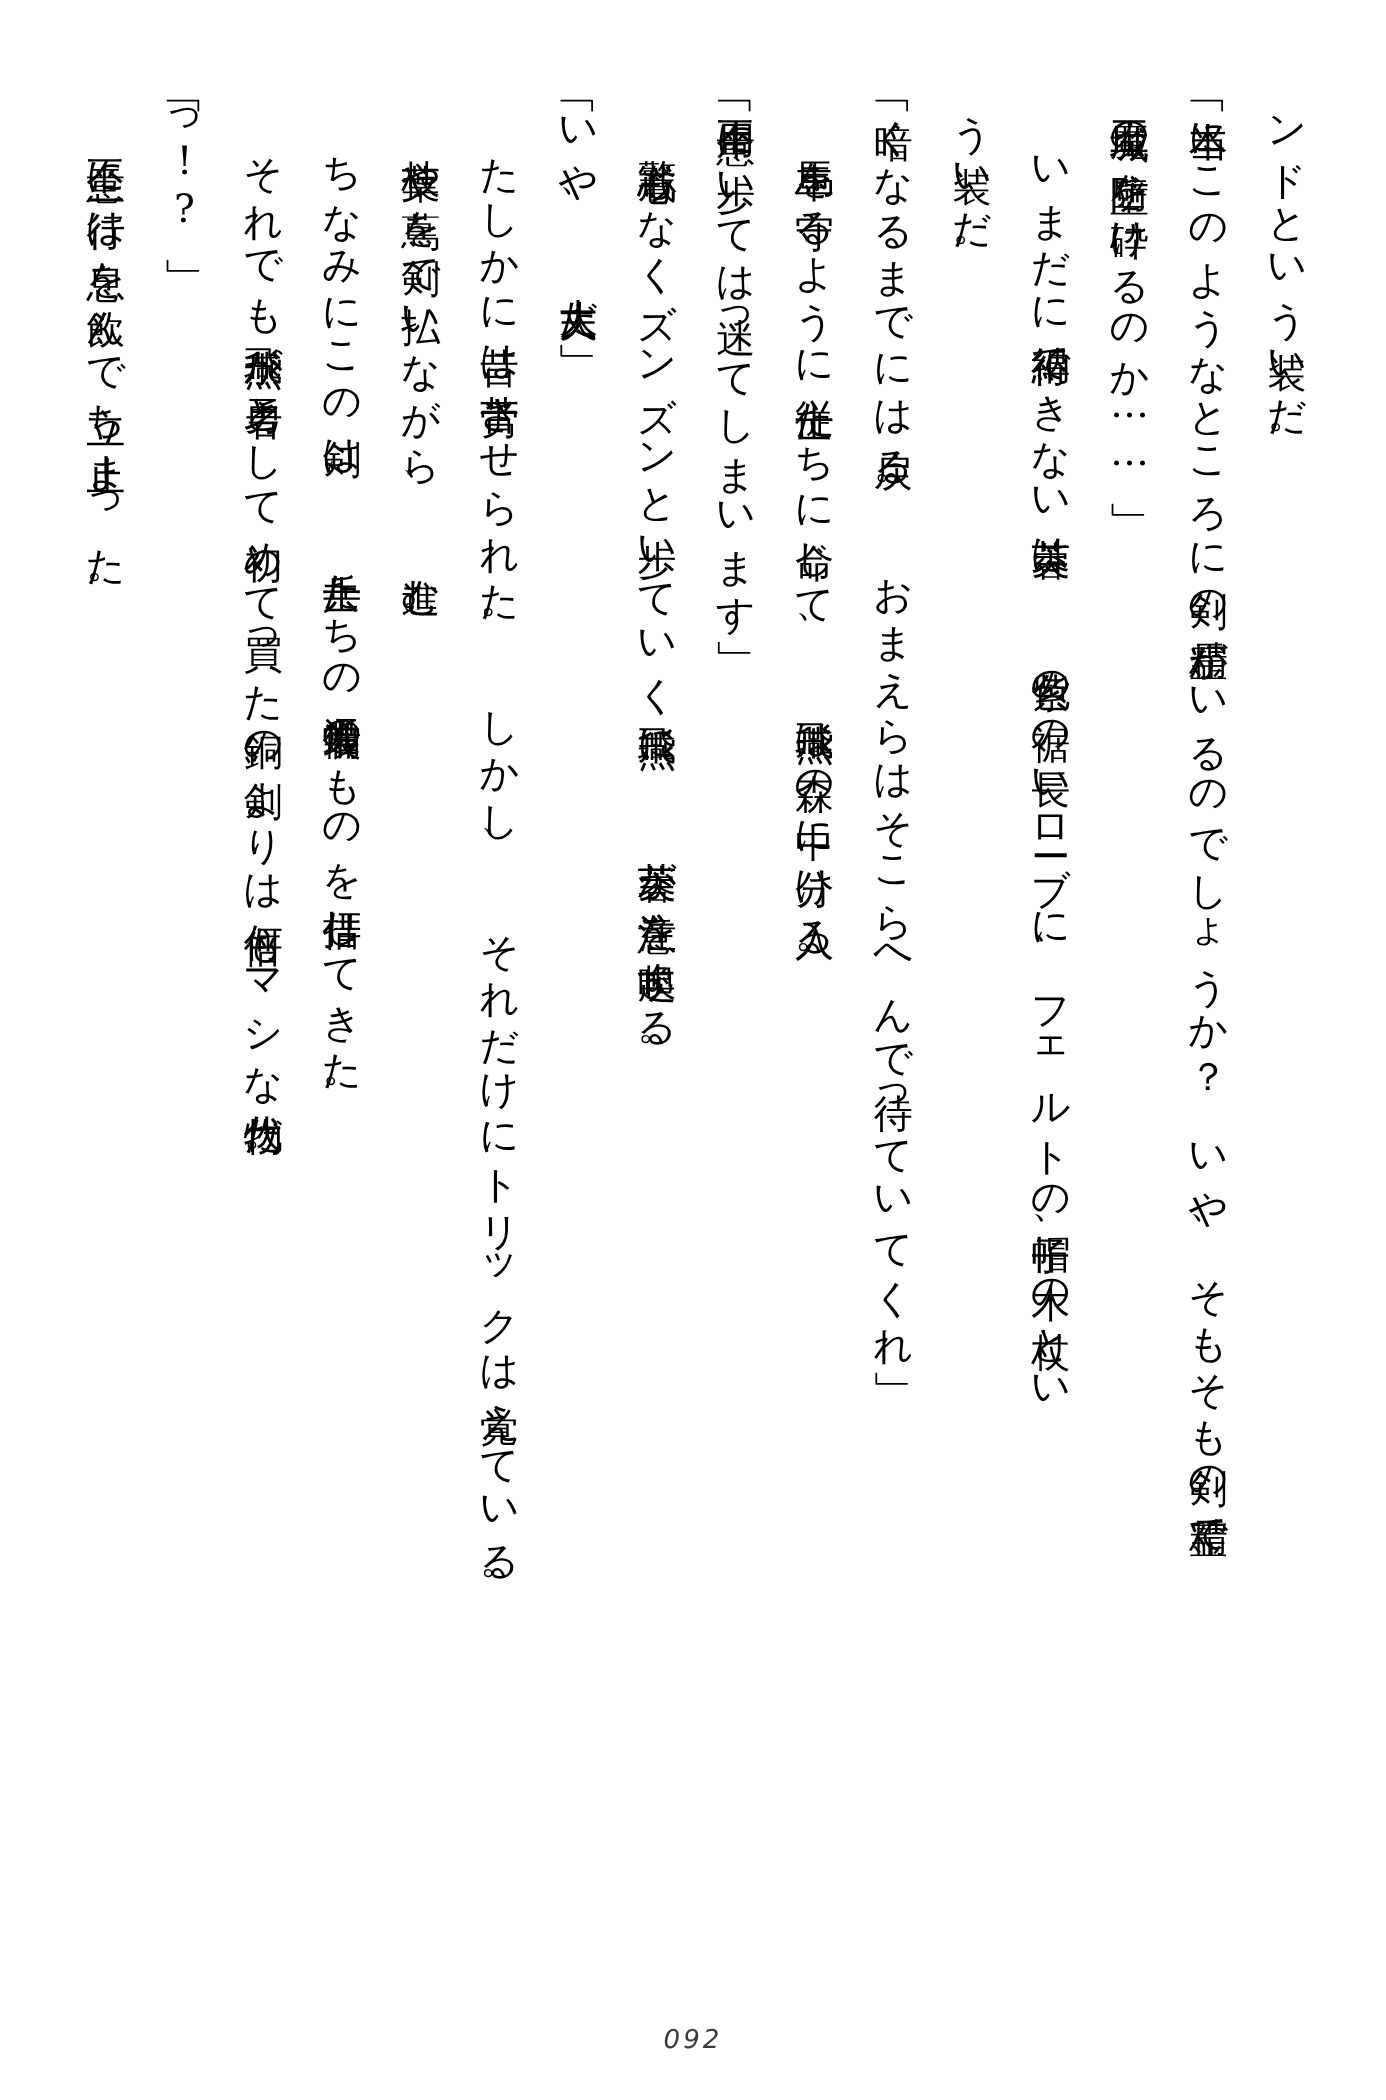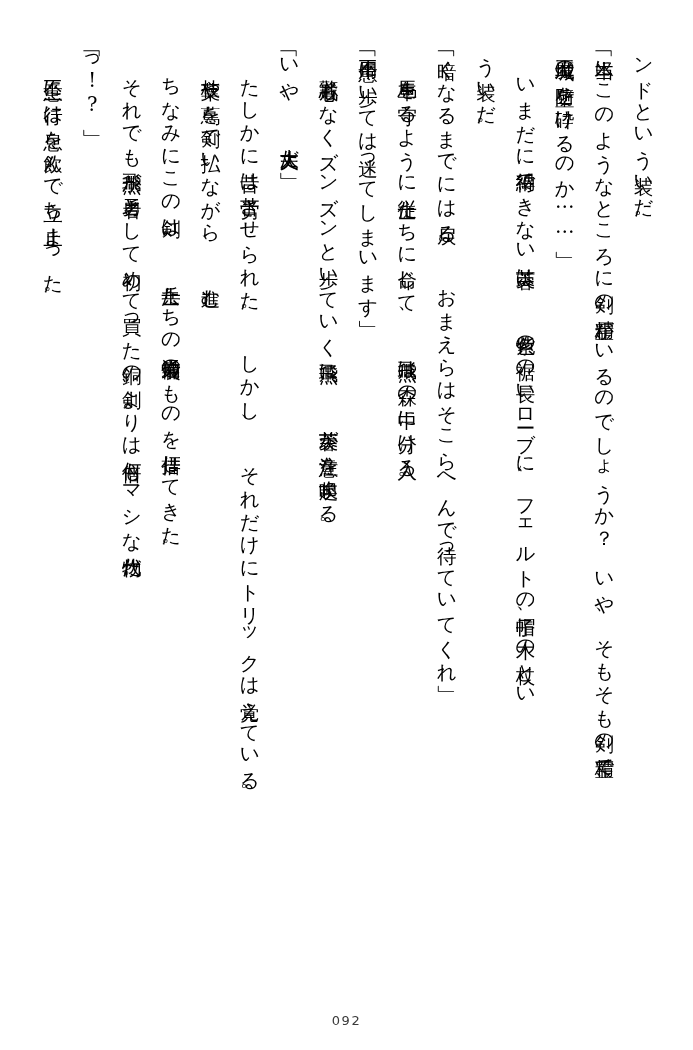--- a/index.html
+++ b/index.html
@@ -51,20 +51,21 @@
   #page-number {
     position: absolute;
     bottom: 22px;
     left: 0;
     width: 100%;
     text-align: center;
     font-family: "DejaVu Sans", "Liberation Sans", sans-serif;
     font-size: 13px;
     letter-spacing: 0.12em;
     color: #3a3a3a;
+    font-style: italic;
   }
 </style>
 </head>
 <body>
 
 <div id="page">
 
   <div id="text-block">
     <p>ンドという装いだ。</p>
     <p>「本当にこのようなところに剣の精霊がいるのでしょうか？　いや、そもそも剣の精霊で</p>

